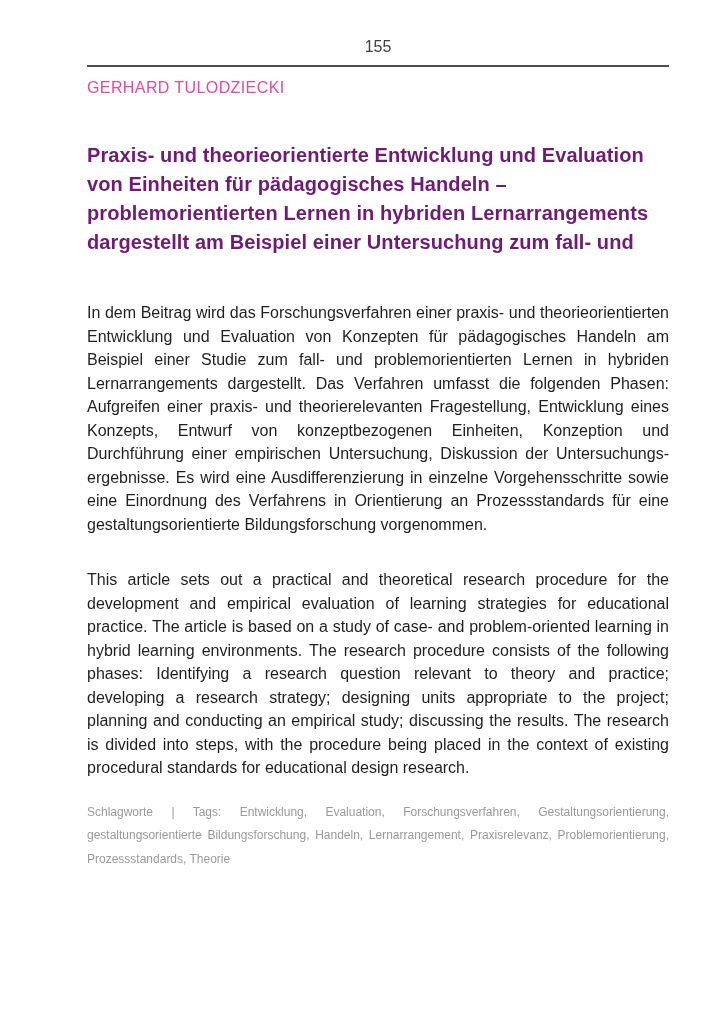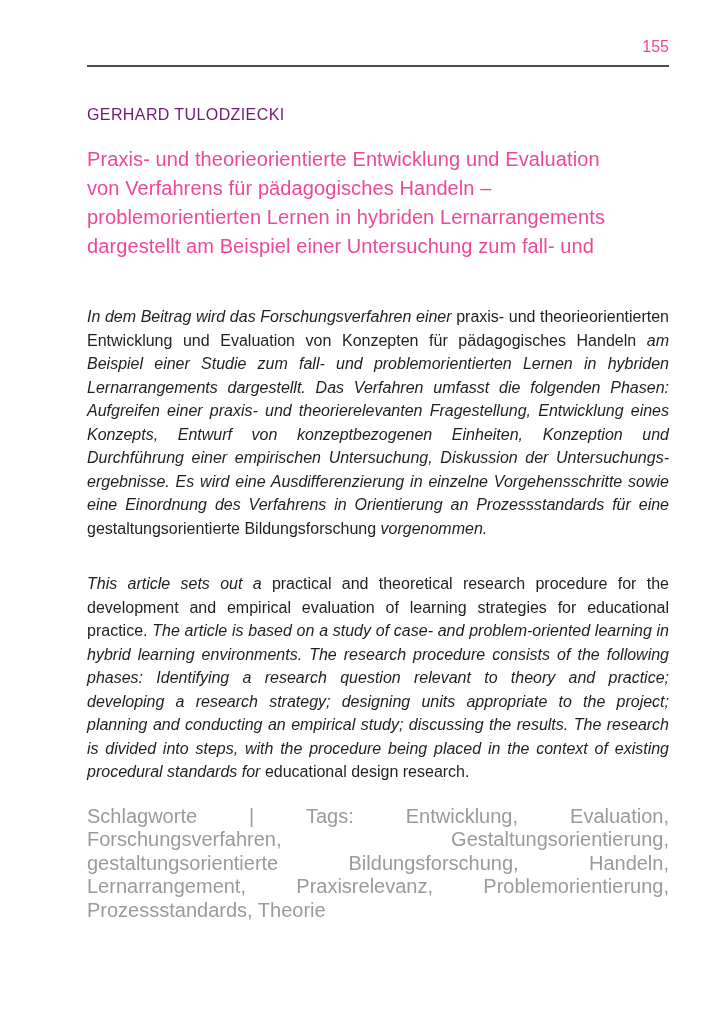--- a/index.html
+++ b/index.html
@@ -9,81 +9,81 @@
     height: 1024px;
     margin: 0 auto;
     background: #ffffff;
     overflow: hidden;
     font-family: "Liberation Sans", sans-serif;
     color: #1f1f1f;
     box-sizing: border-box;
     padding: 38px 55px 0 87px;
   }
   .page-number {
-    text-align: right;
+    text-align: center;
     font-size: 16px;
     line-height: 18px;
-    color: #ec4899;
+    color: #404040;
   }
   .rule {
     height: 0;
     border: 0;
     border-top: 2px solid #4d4d4d;
     margin: 9px 0 0 0;
   }
   .author {
-    margin-top: 39px;
+    margin-top: 12px;
     font-size: 16px;
     line-height: 18px;
     letter-spacing: 0.4px;
-    color: #701a75;
+    color: #ec4899;
   }
   .title {
-    margin-top: 21px;
+    margin-top: 44px;
     font-size: 20px;
-    font-weight: normal;
+    font-weight: bold;
     line-height: 29px;
-    color: #ec4899;
+    color: #701a75;
     letter-spacing: 0.1px;
   }
   .abs {
     font-size: 16px;
     line-height: 23.5px;
     text-align: justify;
     hyphens: manual;
     -webkit-hyphens: manual;
     color: #1f1f1f;
   }
   .abs-de { margin-top: 44px; }
   .abs-en { margin-top: 32px; }
   .keywords {
     margin-top: 21px;
-    font-size: 20px;
+    font-size: 12px;
     line-height: 23.5px;
     text-align: justify;
     hyphens: manual;
     -webkit-hyphens: manual;
     color: #9a9a9a;
   }
-  .it { font-style: italic; }
+  .it { }
 </style>
 </head>
 <body>
 
 <div class="page">
 
   <div class="page-number">155</div>
 
   <hr class="rule">
 
   <div class="author">GERHARD TULODZIECKI</div>
 
   <div class="title">
     <div>Praxis- und theorieorientierte Entwicklung und Evaluation</div>
-    <div>von Verfahrens für pädagogisches Handeln –</div>
+    <div>von Einheiten für pädagogisches Handeln –</div>
     <div>problemorientierten Lernen in hybriden Lernarrangements</div>
     <div>dargestellt am Beispiel einer Untersuchung zum fall- und</div>
   </div>
 
   <p class="abs abs-de"><span class="it">In dem Beitrag wird das Forschungsverfahren einer </span><span>praxis- und theorieorien­tierten Entwicklung und Evaluation von Konzepten für pädagogisches Handeln </span><span class="it">am Beispiel einer Studie zum fall- und problemorientierten Lernen in hybriden Lernarrangements dargestellt. Das Verfahren umfasst die folgenden Phasen: Aufgreifen einer praxis- und theorierelevanten Fragestellung, Entwick­lung eines Konzepts, Entwurf von konzeptbezogenen Einheiten, Konzeption und Durchführung einer empirischen Untersuchung, Diskussion der Untersuchungs­ergebnisse. Es wird eine Ausdifferenzierung in einzelne Vorgehensschritte sowie eine Einordnung des Verfahrens in Orientierung an Prozessstandards für eine </span><span>gestaltungsorientierte Bildungsforschung </span><span class="it">vorgenommen.</span></p>
 
   <p class="abs abs-en"><span class="it">This article sets out a </span><span>practical and theoretical research procedure for the development and empirical evaluation of learning strategies for educa­tional practice. </span><span class="it">The article is based on a study of case- and problem-oriented learning in hybrid learning environments. The research procedure consists of the following phases: Identifying a research question relevant to theory and practice; developing a research strategy; designing units appropriate to the project; planning and conducting an empirical study; discussing the results. The research is divided into steps, with the procedure being placed in the con­text of existing procedural standards for </span><span>educational design research.</span></p>
 
   <p class="keywords">Schlagworte | Tags: Entwicklung, Evaluation, Forschungsverfahren, Gestal­tungsorientierung, gestaltungsorientierte Bildungsforschung, Handeln, Lernarrangement, Praxisrelevanz, Problemorientierung, Prozessstandards, Theorie</p>
 

